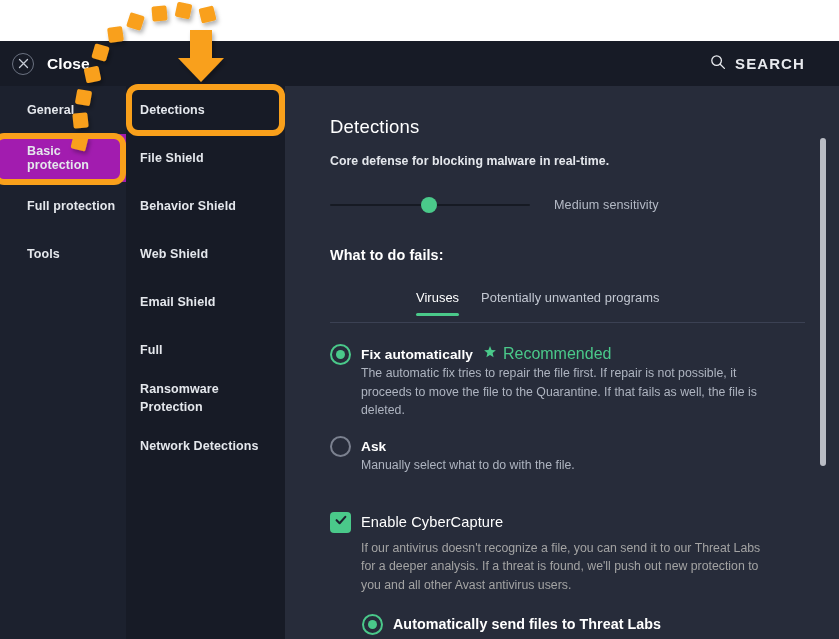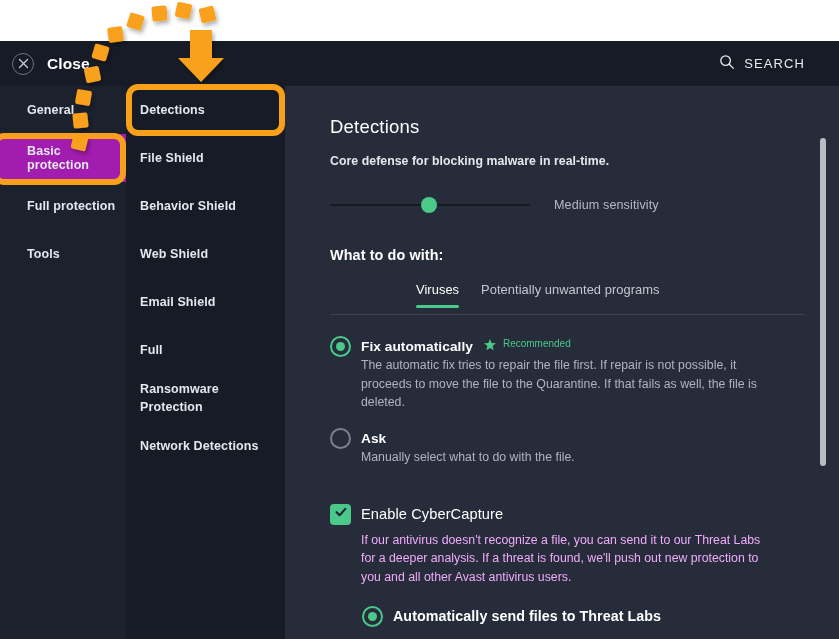--- a/index.html
+++ b/index.html
@@ -40,21 +40,21 @@
     color: #ffffff; font-size: 15.5px; font-weight: bold;
     letter-spacing: .1px;
   }
   .search-btn {
     position: absolute; right: 34px; top: 50%;
     transform: translateY(-50%);
     display: flex; align-items: center; gap: 9px;
     cursor: pointer;
   }
   .search-label {
-    color: #e8eaee; font-size: 13px; font-weight: normal;
+    color: #e8eaee; font-size: 15px; font-weight: bold;
     letter-spacing: 1.1px;
   }
 
   
   .sidebar-left {
     position: absolute; left: 0; top: 45px;
     width: 126px; height: 553px;
     background: #1c212e;
   }
   .nav1-item {
@@ -116,21 +116,21 @@
   }
 
   .section-head {
     margin-top: 29px;
     color: #ffffff; font-size: 14.4px; font-weight: bold;
     letter-spacing: .1px;
   }
 
   
   .tabs {
-    margin-top: 19px; position: relative;
+    margin-top: 27px; position: relative;
     height: 33px; display: flex; align-items: flex-start;
     padding-left: 86px; gap: 22px;
   }
   .tab {
     position: relative; padding-bottom: 11px;
     font-size: 12.9px; cursor: pointer; letter-spacing: .05px;
   }
   .tab.active { color: #ffffff; font-weight: normal; }
   .tab.inactive { color: #c2c7d1; }
   .tab.active::after {
@@ -147,22 +147,22 @@
   .opt.first { margin-top: 21px; }
   .opt-head {
     display: flex; align-items: center; gap: 10px;
     height: 20px;
   }
   .opt-title {
     color: #ffffff; font-size: 13.7px; font-weight: bold;
     letter-spacing: .05px;
   }
   .rec {
-    display: flex; align-items: flex-start; gap: 6px;
-    color: #4ac98a; font-size: 10px;
+    display: flex; align-items: flex-end; gap: 6px;
+    color: #4ac98a; font-size: 16px;
   }
   .opt-desc {
     color: #aeb4c0; font-size: 12.3px; line-height: 1.52;
     max-width: 407px; letter-spacing: .01px;
   }
   .opt.second { margin-top: 16px; }
 
   .radio {
     position: absolute; left: 0; top: 0;
     width: 21px; height: 21px; border-radius: 50%;
@@ -181,21 +181,21 @@
     width: 21px; height: 21px; border-radius: 4px;
     background: #4ac98a; cursor: pointer;
     display: flex; align-items: center; justify-content: center;
   }
   .cyber-title {
     color: #ffffff; font-size: 14.6px; letter-spacing: .1px;
     line-height: 21px;
   }
   .cyber-desc {
     margin-top: 6px;
-    color: #f0abfc; font-size: 12.3px; line-height: 1.52;
+    color: #a3a3a3; font-size: 12.3px; line-height: 1.52;
     max-width: 407px;
   }
   .sub-opt {
     margin-top: 18px; position: relative; padding-left: 32px;
     min-height: 22px; display: flex; align-items: center;
   }
   .sub-opt .radio { top: 1px; left: 1px; }
   .sub-title {
     color: #ffffff; font-size: 14.3px; font-weight: bold;
     letter-spacing: .05px;
@@ -296,21 +296,21 @@
 
       <div class="page-title">Detections</div>
       <div class="page-sub">Core defense for blocking malware in real-time.</div>
 
       <div class="slider-row">
         <div class="slider-track"></div>
         <div class="slider-thumb"></div>
         <div class="slider-caption">Medium sensitivity</div>
       </div>
 
-      <div class="section-head">What to do with:</div>
+      <div class="section-head">What to do fails:</div>
 
       <div class="tabs">
         <div class="tab active">
           <span>Viruses</span>
         </div>
         <div class="tab inactive">
           <span>Potentially unwanted programs</span>
         </div>
         <div class="tab-rule"></div>
       </div>

